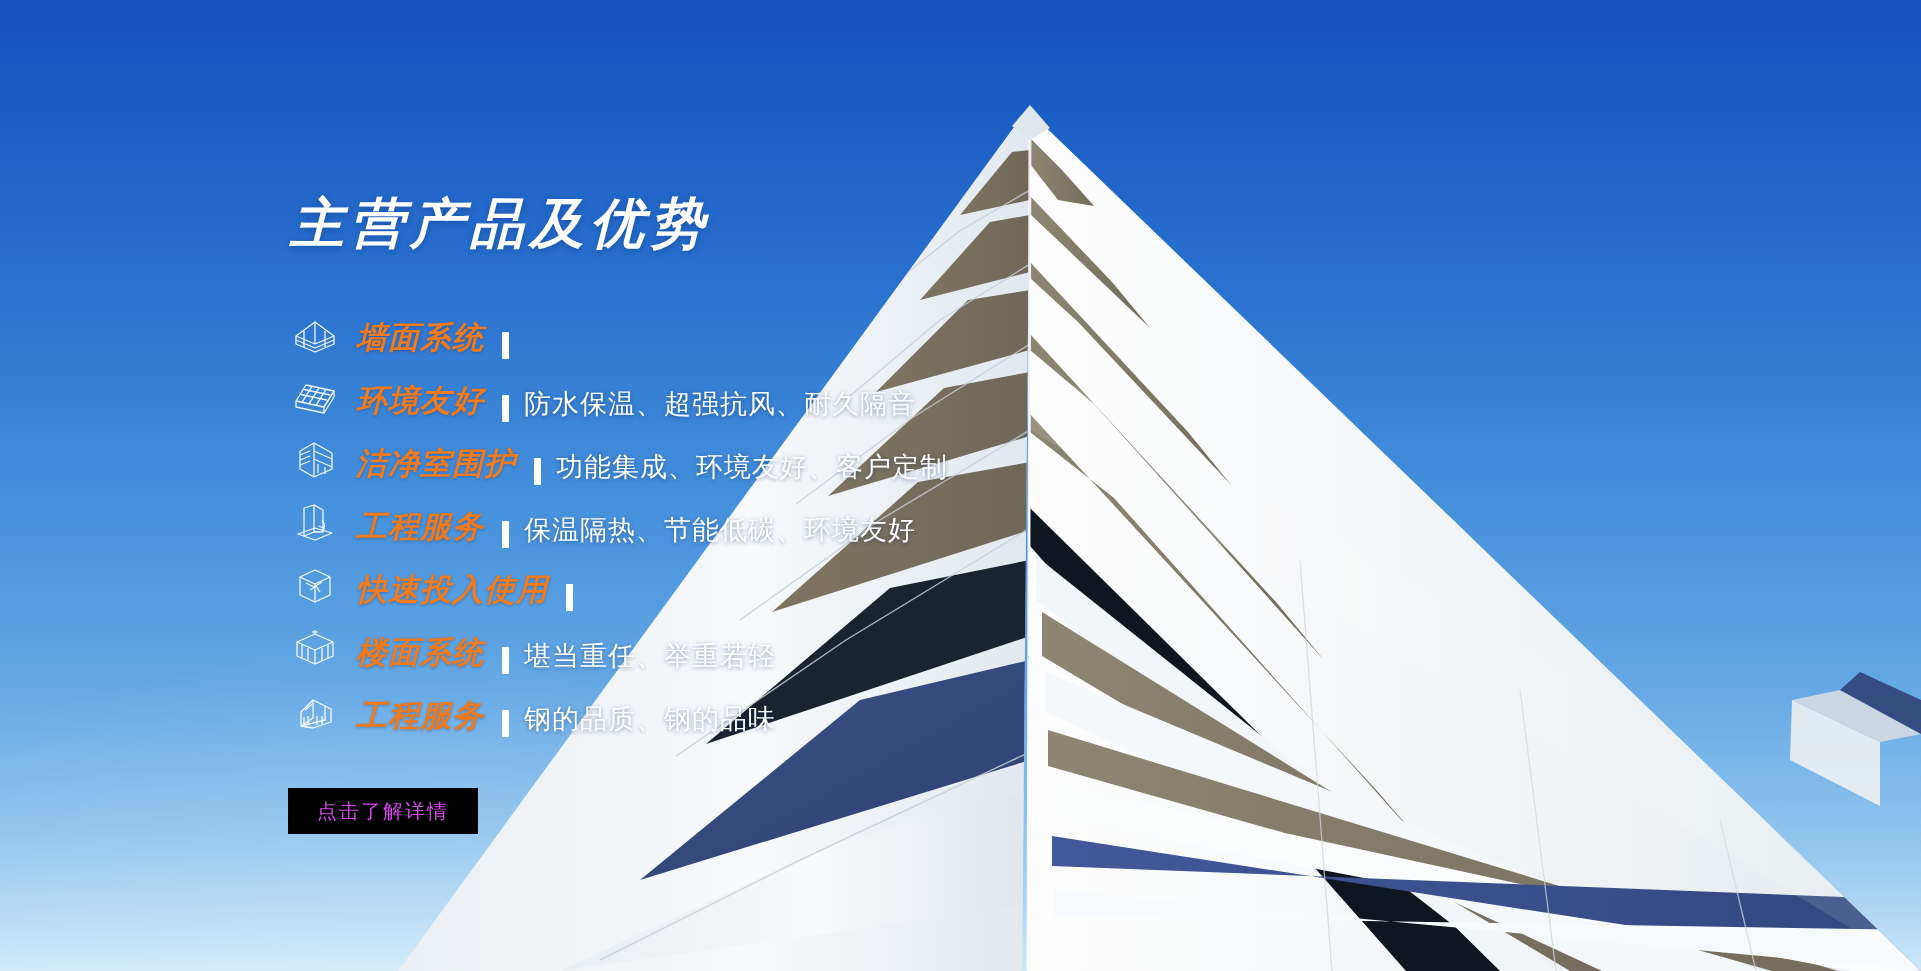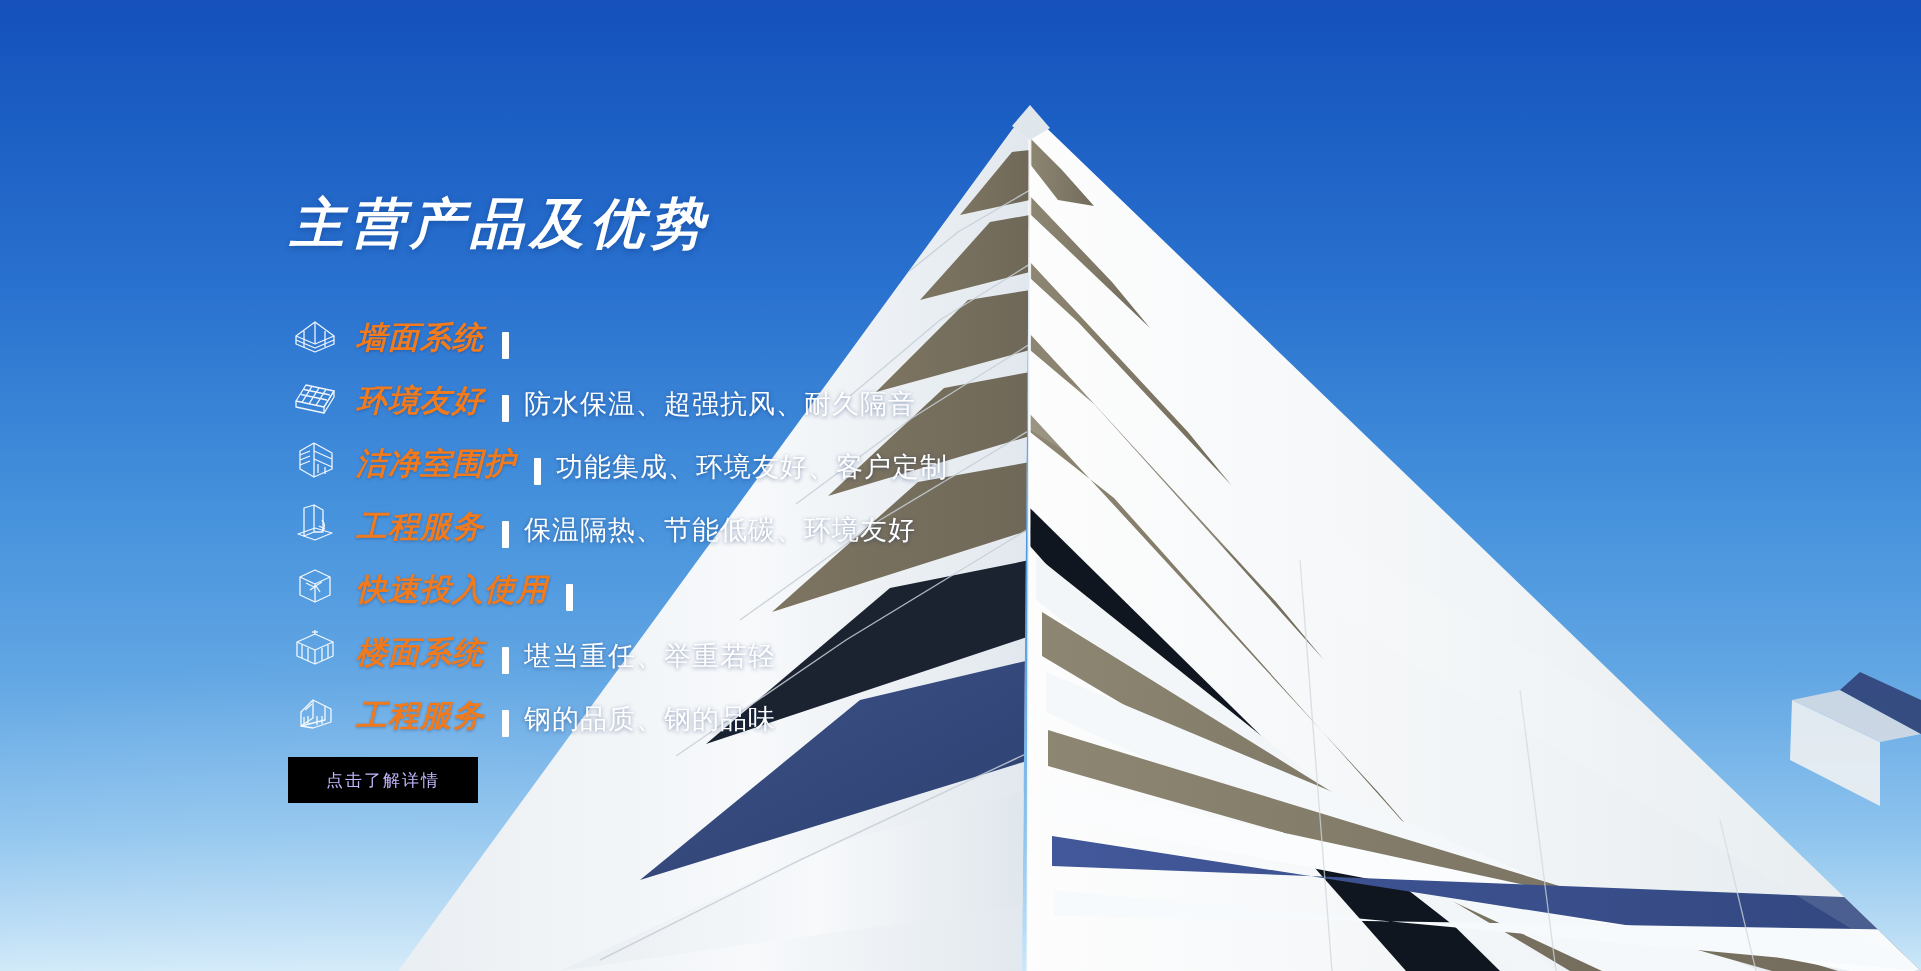--- a/index.html
+++ b/index.html
@@ -109,29 +109,29 @@
   .feature-desc {
     color:#ffffff;
     font-size:27px;
     letter-spacing:1px;
     white-space:nowrap;
     text-shadow:0 1px 4px rgba(0,30,90,0.45);
   }
 
   #cta-button {
     position:absolute;
-    top:757px;
+    top:788px;
     left:0px;
     width:190px;
     height:46px;
     background:#000000;
-    color:#c4b5fd;
+    color:#d946ef;
     border:none;
     font-family:"Liberation Sans","DejaVu Sans",sans-serif;
-    font-size:17px;
+    font-size:20px;
     letter-spacing:2px;
     cursor:pointer;
     display:flex;
     align-items:center;
     justify-content:center;
   }
 </style>
 </head>
 <body>
 

